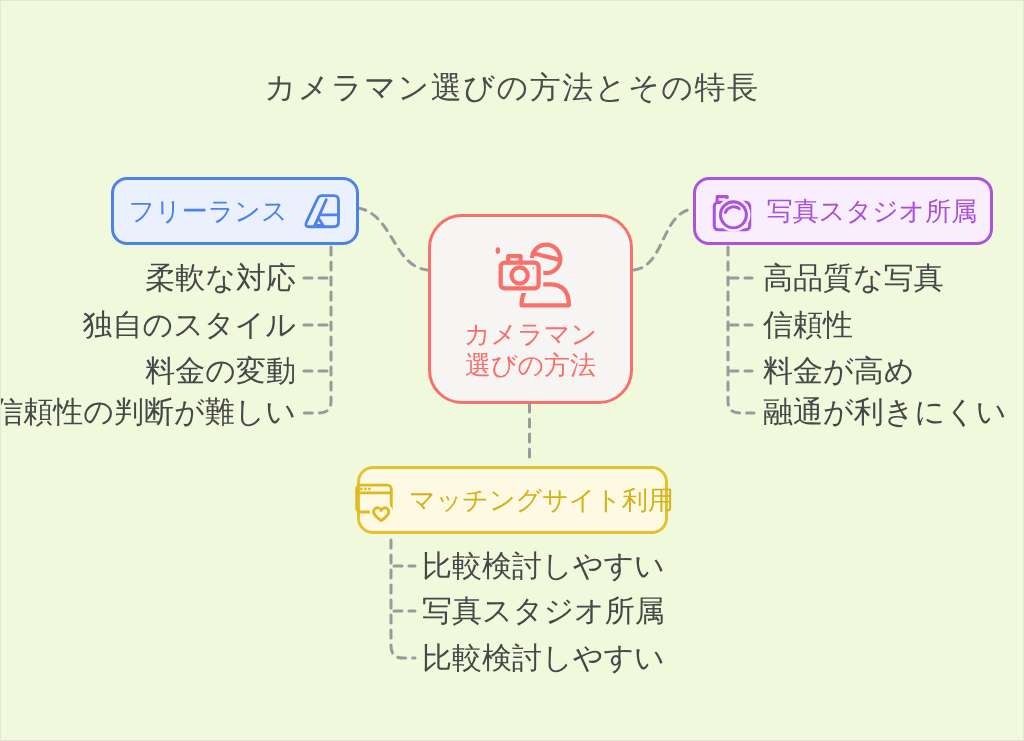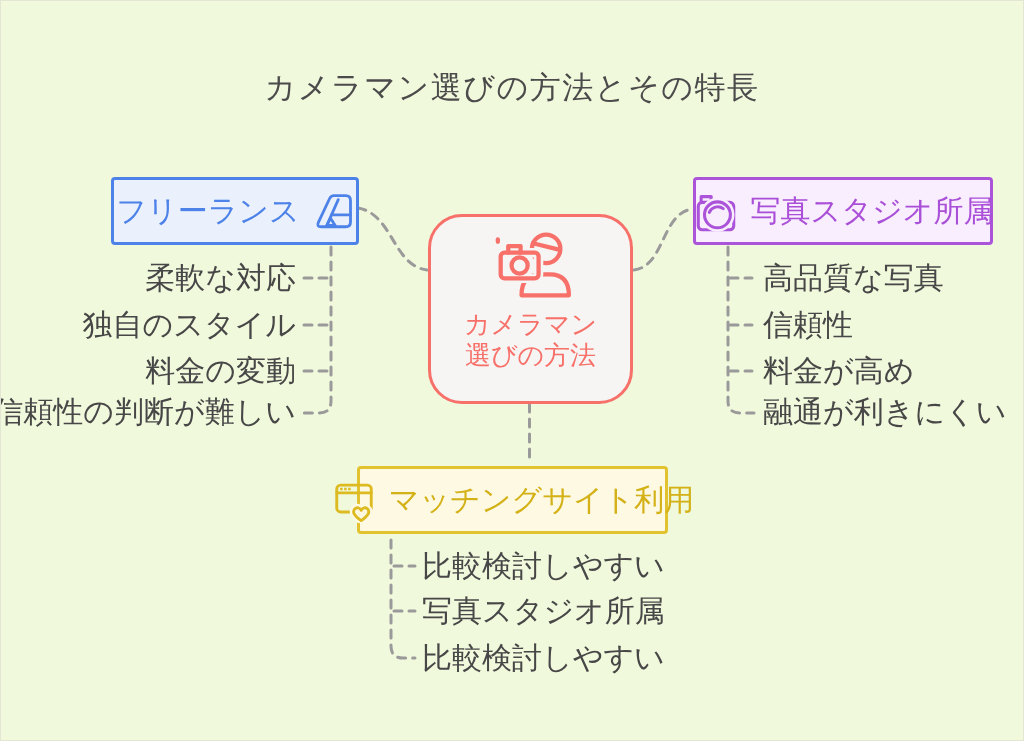--- a/index.html
+++ b/index.html
@@ -16,33 +16,33 @@
     position:absolute;left:0;right:0;top:66px;
     text-align:center;
     font-size:31px;font-weight:500;
     color:#4b4b4b;letter-spacing:1.5px;
   }
   svg.connectors{position:absolute;left:0;top:0;pointer-events:none;}
   .dash{stroke:#9a9a9a;stroke-width:3;fill:none;stroke-dasharray:8 7;stroke-linecap:round;}
   .branch{
     position:absolute;
     display:flex;align-items:center;justify-content:center;gap:12px;
-    border-radius:4px;border:3px solid;box-sizing:border-box;
-    font-size:30px;font-weight:500;white-space:nowrap;
+    border-radius:16px;border:3px solid;box-sizing:border-box;
+    font-size:26px;font-weight:500;white-space:nowrap;
   }
   .branch svg{flex:0 0 auto;}
   .freelance{left:110px;top:176px;width:248px;height:68px;border-color:#4d82e8;background:#eaf1fd;color:#4d82e8;}
   .studio{left:692px;top:176px;width:300px;height:68px;border-color:#ab54da;background:#f9eefd;color:#a94fd8;}
   .matching{left:356px;top:465px;width:311px;height:68px;border-color:#e2c22e;background:#fdf9e3;color:#d3b117;}
   .center-node{
     position:absolute;left:427px;top:213px;width:205px;height:190px;
     border:3px solid #f7706a;border-radius:34px;background:#f6f5f3;
     box-sizing:border-box;
     display:flex;flex-direction:column;align-items:center;
-    padding-top:12px;
+    padding-top:22px;
   }
   .center-label{
     margin-top:8px;text-align:center;
     font-size:26px;line-height:31px;color:#f7706a;font-weight:500;white-space:nowrap;
   }
   .item{
     position:absolute;transform:translateY(-50%);
     font-size:30px;color:#474747;white-space:nowrap;
   }
   .item.r{text-align:right;}

